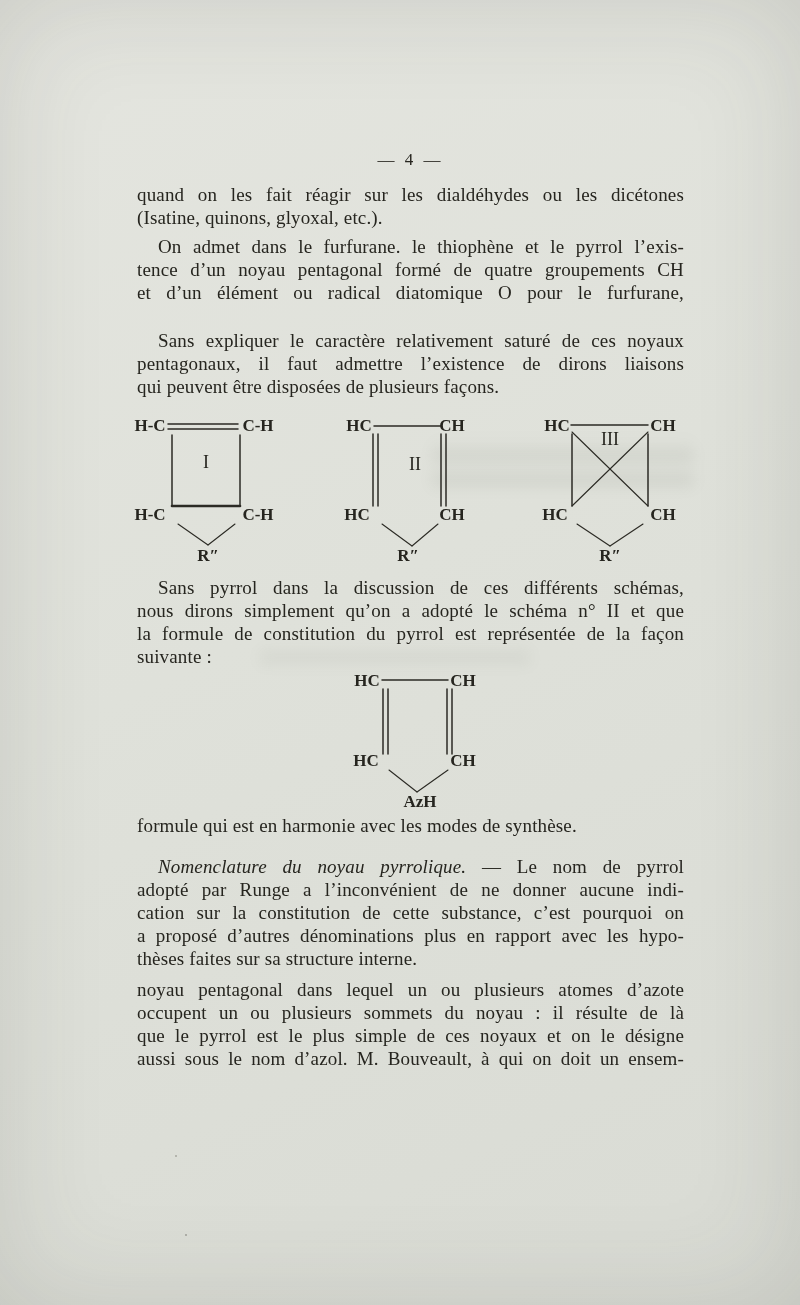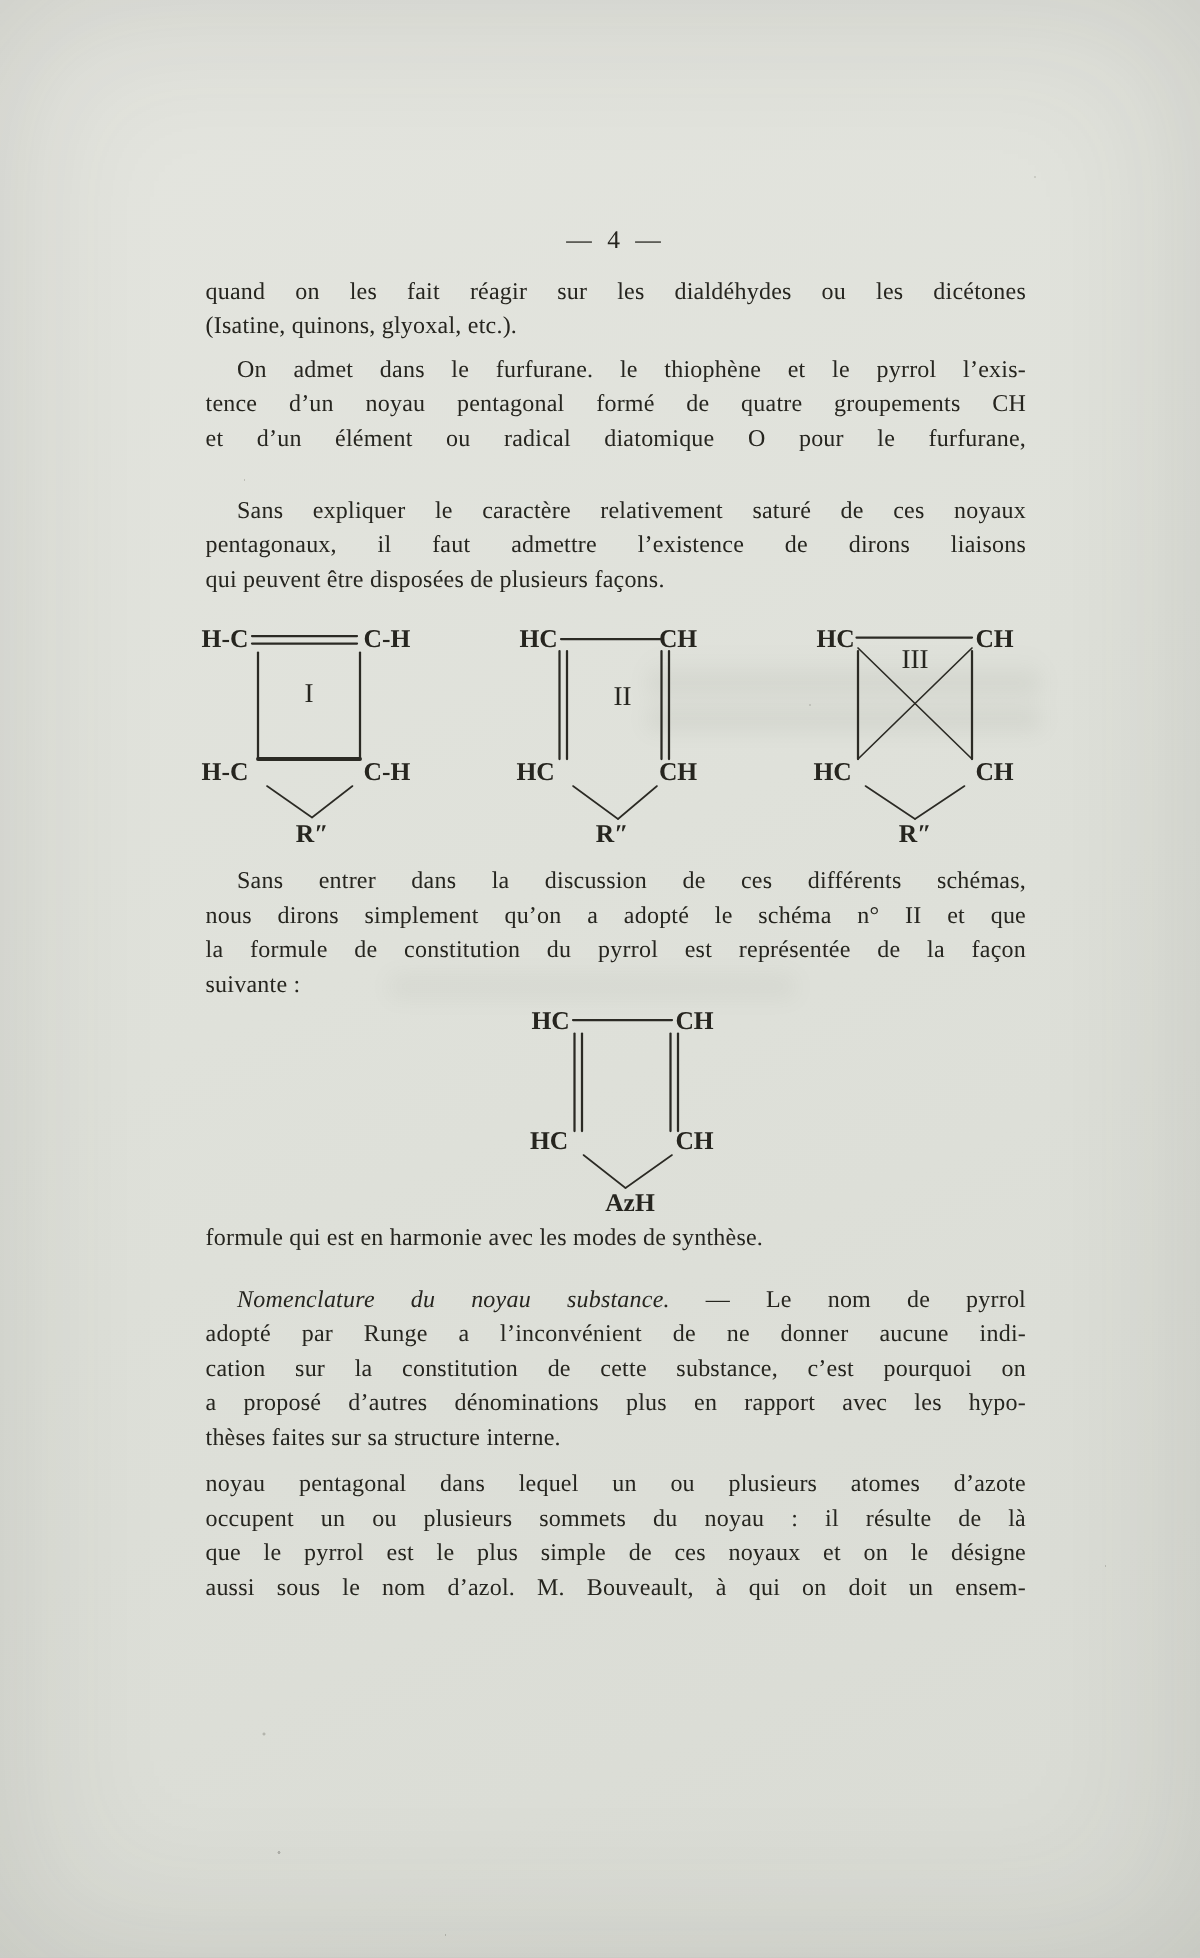--- a/index.html
+++ b/index.html
@@ -17,21 +17,21 @@
       radial-gradient(2px 2px at 186px 1235px, #84847c 40%, transparent 60%),
       radial-gradient(1px 1px at 690px 118px, #9a9a92 40%, transparent 60%),
       radial-gradient(1px 1px at 540px 470px, #8d8d85 40%, transparent 60%),
       radial-gradient(1px 1px at 297px 1290px, #8d8d85 40%, transparent 60%),
       radial-gradient(1px 1px at 737px 1044px, #9a9a92 40%, transparent 60%);
   }
   .ghost{position:absolute;filter:blur(7px);opacity:.10;pointer-events:none;
     background:repeating-linear-gradient(0deg, transparent 0 9px, #6a7063 9px 24px);}
   .pageno{position:absolute;top:150px;left:137px;width:547px;text-align:center;
     font-size:17px;letter-spacing:3px;}
-  .para{position:absolute;left:137px;width:547px;font-size:16px;letter-spacing:.15px;}
+  .para{position:absolute;left:137px;width:547px;font-size:19px;letter-spacing:.15px;}
   .line{height:23px;line-height:23px;overflow:hidden;text-align:justify;text-align-last:justify;}
   .line.left{text-align:justify;text-align-last:left;}
   .line.ind{text-indent:21px;}
   .it{font-style:italic;}
   svg.schema{position:absolute;overflow:visible;}
   svg.schema line{stroke:#2b2a24;stroke-width:1.5;stroke-linecap:round;}
   svg.schema line.thick{stroke-width:2.6;}
   svg.schema line.thin{stroke-width:1.1;}
   svg.schema text{font-family:"Liberation Serif","DejaVu Serif",serif;font-size:17px;font-weight:600;fill:#26251f;}
   svg.schema text.num{font-weight:400;font-size:18px;}
@@ -104,21 +104,21 @@
     <line class="thin" x1="110" y1="22" x2="34" y2="96"></line>
     <text class="num" x="72" y="35" text-anchor="middle">III</text>
     <text x="17" y="110" text-anchor="middle">HC</text>
     <text x="125" y="110" text-anchor="middle">CH</text>
     <line class="thin" x1="39" y1="114" x2="72" y2="136"></line>
     <line class="thin" x1="105" y1="114" x2="72" y2="136"></line>
     <text x="72" y="151" text-anchor="middle">R″</text>
   </svg>
 
   <div class="para" style="top:576px">
-    <div class="line ind">Sans entrer dans la discussion de ces différents schémas,</div>
+    <div class="line ind">Sans pyrrol dans la discussion de ces différents schémas,</div>
     <div class="line">nous dirons simplement qu’on a adopté le schéma n° II et que</div>
     <div class="line">la formule de constitution du pyrrol est représentée de la façon</div>
     <div class="line left">suivante :</div>
   </div>
 
   <svg class="schema" style="left:328px;top:666px" width="160" height="150" viewBox="0 0 160 150">
     <text x="39" y="20" text-anchor="middle">HC</text>
     <text x="135" y="20" text-anchor="middle">CH</text>
     <line x1="54" y1="14" x2="120" y2="14"></line>
     <line x1="55" y1="23" x2="55" y2="88"></line>
@@ -130,21 +130,21 @@
     <line class="thin" x1="61" y1="104" x2="89" y2="126"></line>
     <line class="thin" x1="120" y1="104" x2="89" y2="126"></line>
     <text x="92" y="141" text-anchor="middle">AzH</text>
   </svg>
 
   <div class="para" style="top:814px">
     <div class="line left">formule qui est en harmonie avec les modes de synthèse.</div>
   </div>
 
   <div class="para" style="top:855px">
-    <div class="line ind"><span class="it">Nomenclature du noyau substance.</span><span> — Le nom de pyrrol</span></div>
+    <div class="line ind"><span class="it">Nomenclature du noyau pyrrolique.</span><span> — Le nom de pyrrol</span></div>
     <div class="line">adopté par Runge a l’inconvénient de ne donner aucune indi-</div>
     <div class="line">cation sur la constitution de cette substance, c’est pourquoi on</div>
     <div class="line">a proposé d’autres dénominations plus en rapport avec les hypo-</div>
     <div class="line left">thèses faites sur sa structure interne.</div>
   </div>
 
   <div class="para" style="top:978px">
     <div class="line">noyau pentagonal dans lequel un ou plusieurs atomes d’azote</div>
     <div class="line">occupent un ou plusieurs sommets du noyau : il résulte de là</div>
     <div class="line">que le pyrrol est le plus simple de ces noyaux et on le désigne</div>

